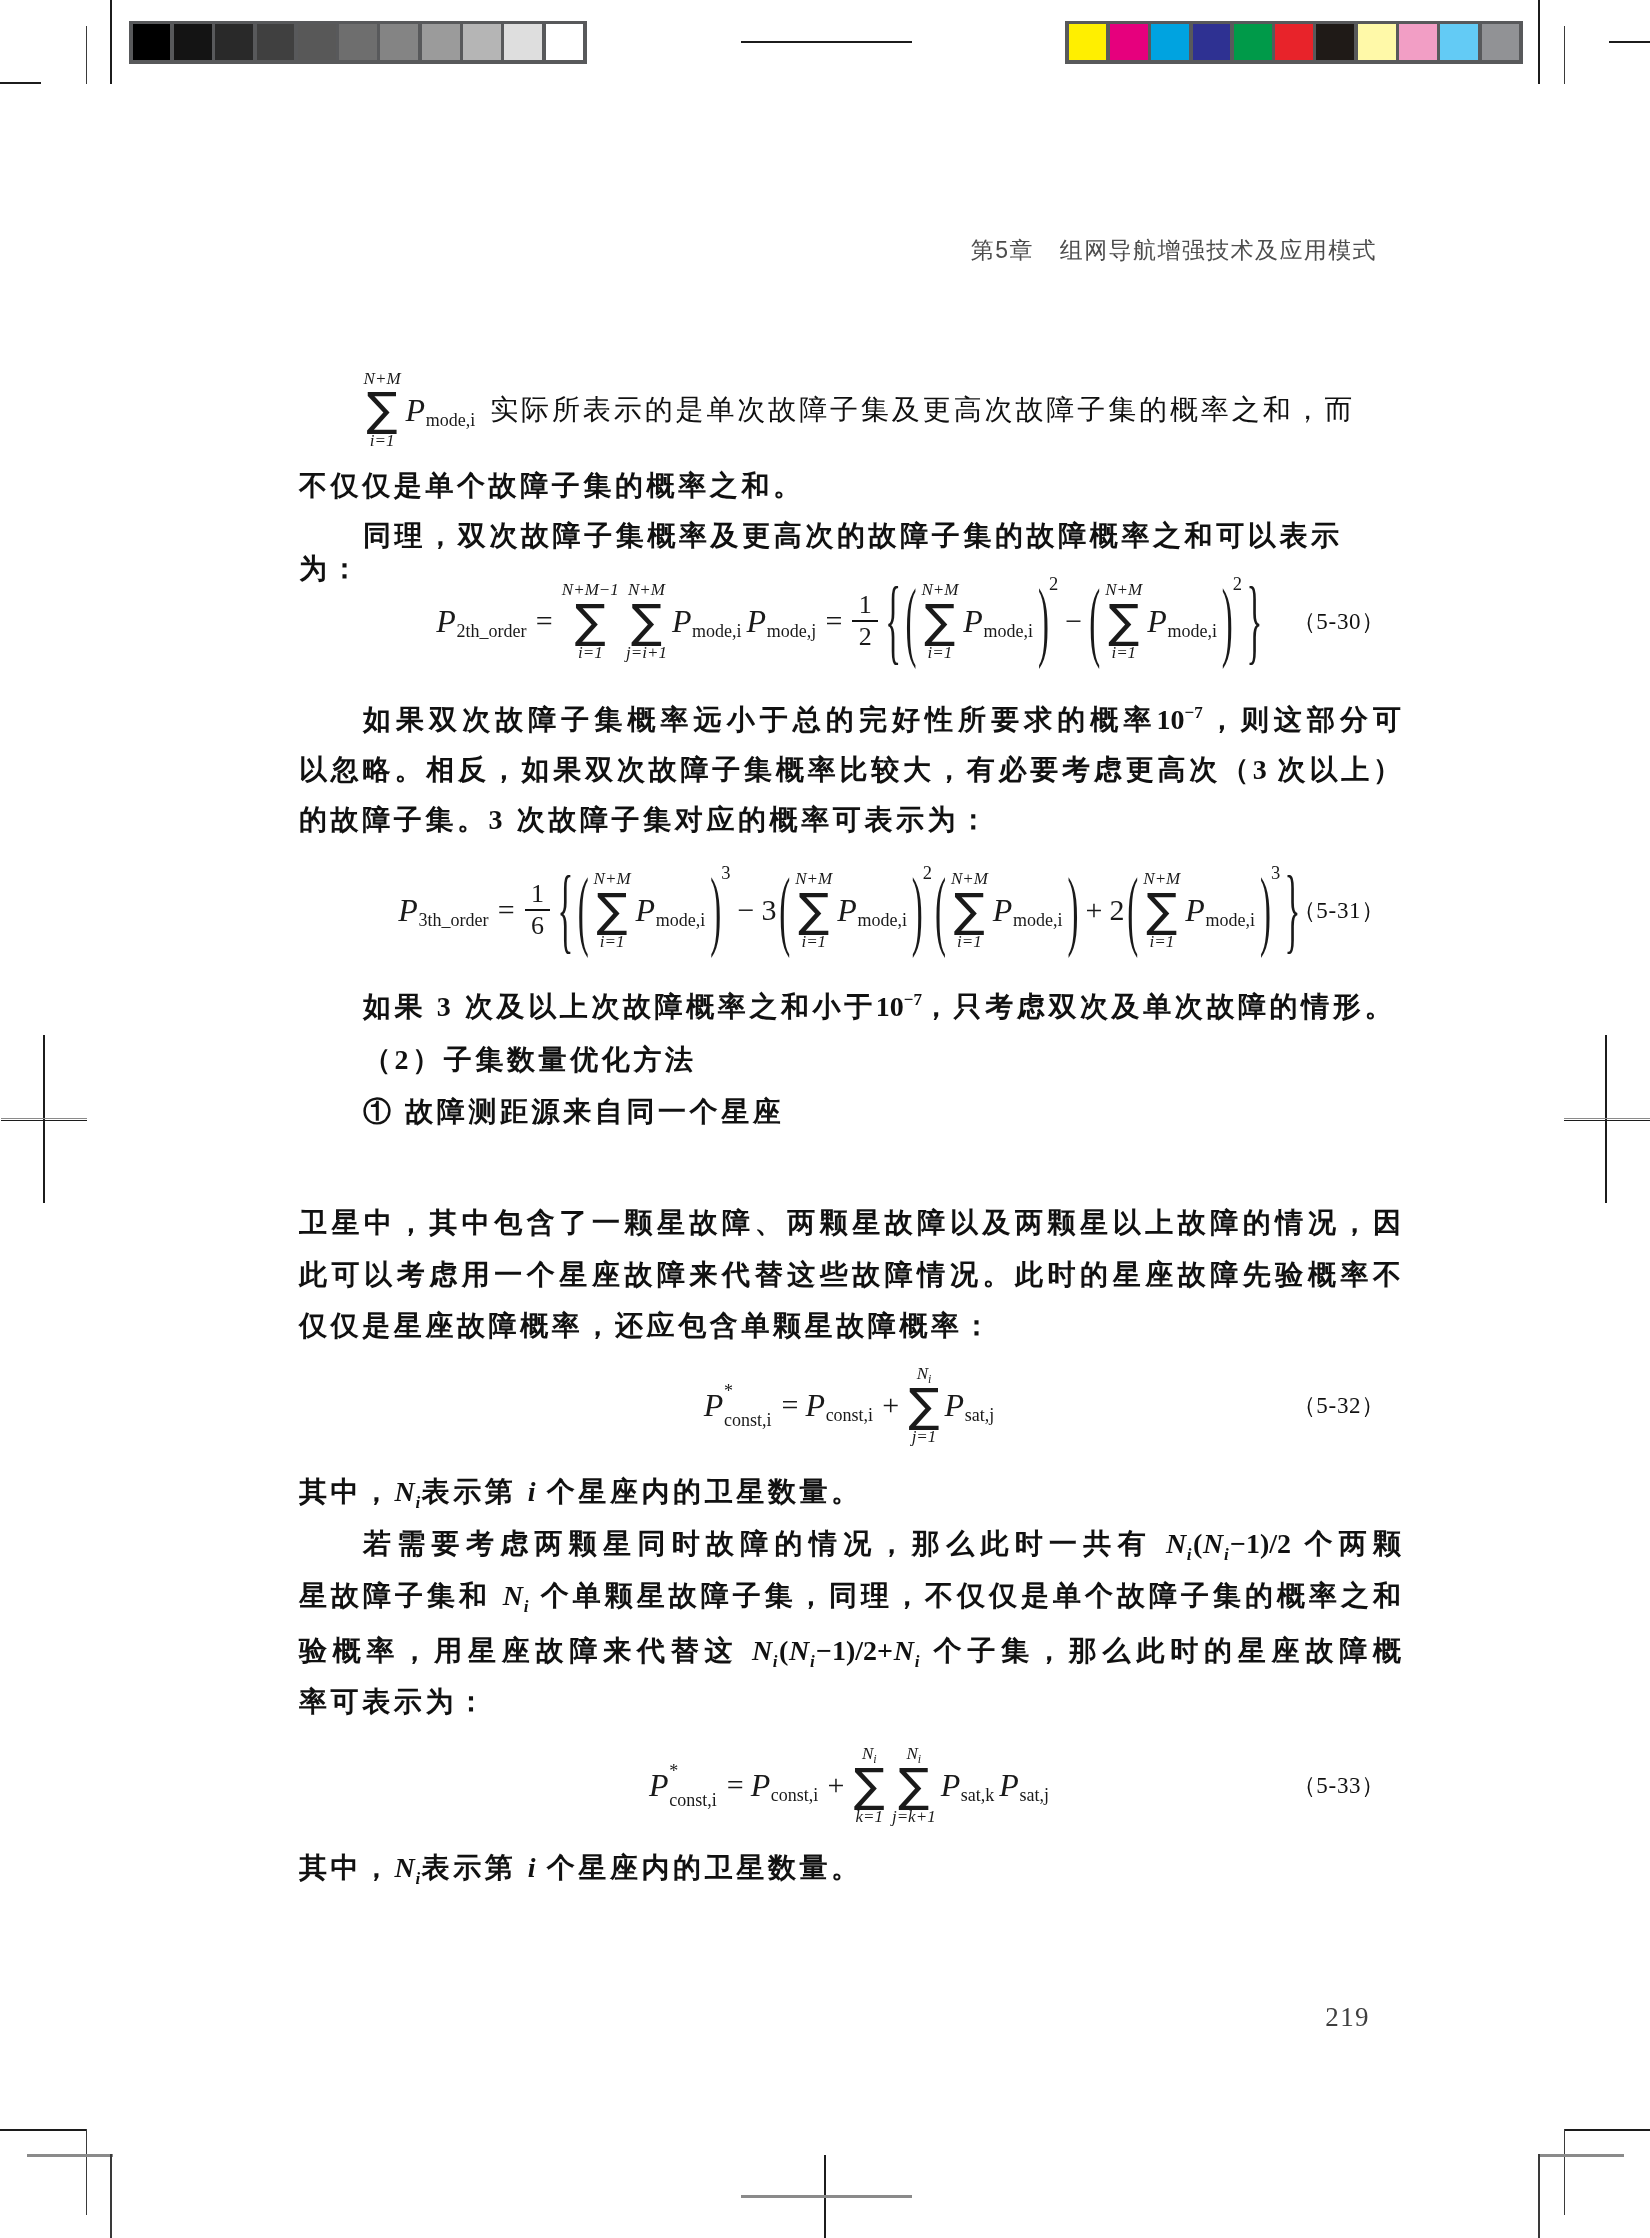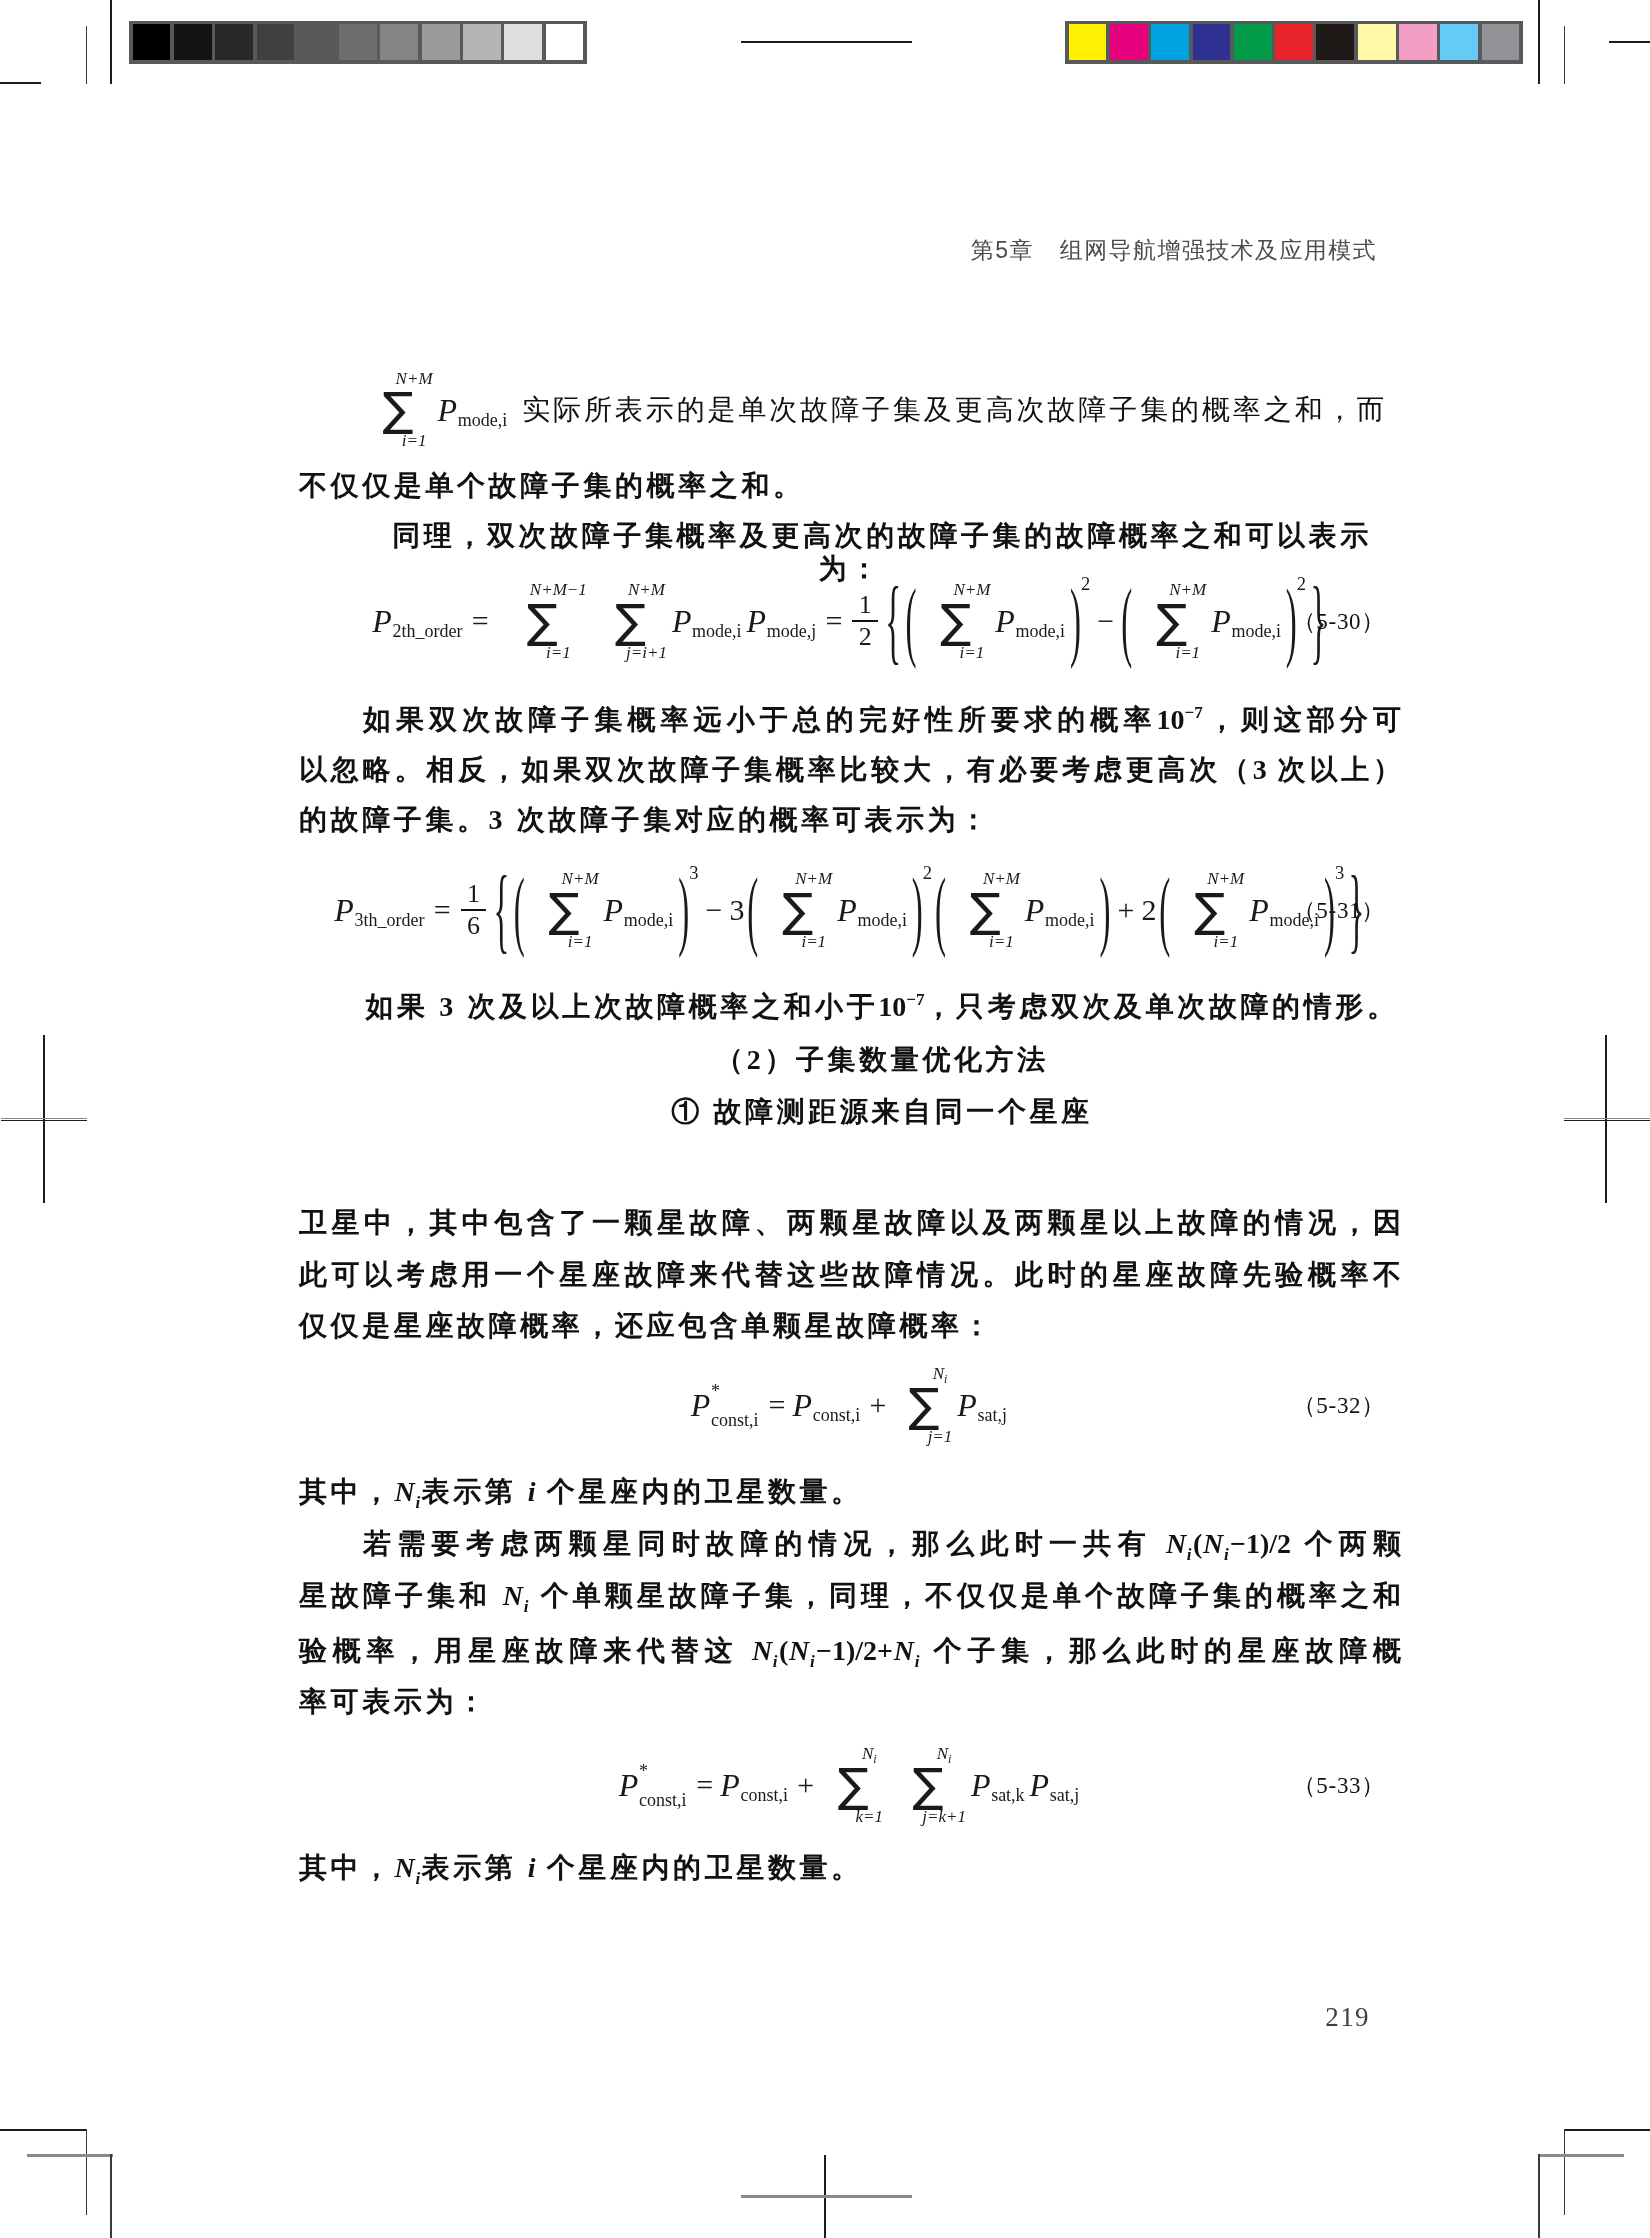--- a/index.html
+++ b/index.html
@@ -17,37 +17,37 @@
 
   
   .hdr { position:absolute; top:235px; right:274px; display:flex; gap:26px; align-items:flex-start;
          font-family:"Liberation Sans", sans-serif; font-size:23px; letter-spacing:1.4px; color:#4d4d4d; }
 
   
   .bline { position:absolute; left:299px; width:1102px; font-size:28px; line-height:33px; color:#111;
            white-space:normal;font-weight:bold; }
   .bline.j { text-align:justify; text-align-last:justify; }
   .bline.last { letter-spacing:3.6px; }
-  .ind { text-indent:64px;text-align:center; }
+  .ind { text-indent:64px; }
   .nm { letter-spacing:0; }
   .iv { font-style:italic; letter-spacing:0; padding:0 0.7px; }
   .isb { font-size:17px; font-style:italic; position:relative; top:7.1px; letter-spacing:0; margin-right:1.4px; }
   .isup { font-size:17px; position:relative; top:-10.7px; letter-spacing:0; }
 
   
   .eqrow { position:absolute; left:299px; width:1102px; display:flex; align-items:center;
            justify-content:center; }
   .eqno { position:absolute; right:16px; font-size:23px; letter-spacing:0.7px; color:#111; }
   .pv { display:inline-flex; align-items:center; margin:0 1.4px; }
   .mv { font-style:italic; font-size:32px; line-height:1; }
   .msb { font-size:18px; position:relative; top:10.7px; letter-spacing:0; margin-left:0.7px; margin-right:2.1px; }
   .op { font-size:30px; padding:0 5.7px; line-height:1; }
   .cf { font-size:30px; padding:0 1.4px; line-height:1; }
   .sum { display:inline-flex; flex-direction:column; align-items:center; line-height:1; margin:0 3.6px; }
-  .sum .lm { font-size:17px; font-style:italic; white-space:nowrap; letter-spacing:0;margin-left:32px; }
+  .sum .lm { font-size:17px; font-style:italic; white-space:nowrap; letter-spacing:0; }
   .sum .sg { font-size:46px; line-height:0.92; font-style:normal;
              font-family:"DejaVu Sans", sans-serif; padding:1.4px 0; }
   .lms { font-size:12px; font-style:italic; position:relative; top:3.6px; }
   .frac { display:inline-flex; flex-direction:column; align-items:center; margin:0 4.3px; }
   .frac .fn { font-size:26px; line-height:1.15; padding:0 6.4px; border-bottom:2.1px solid #111; }
   .frac .fd { font-size:26px; line-height:1.15; padding:0 6.4px; }
   .bp  { display:inline-block; font-size:33px; line-height:1; transform:scaleY(2.7); margin:0 1.4px; }
   .bbr { display:inline-block; font-size:33px; line-height:1; transform:scaleY(2.9); margin:0 2.9px; }
   .psup { font-size:18.5px; position:relative; top:-37px; left:-1.4px; letter-spacing:0; }
   .ss { display:inline-flex; flex-direction:column; justify-content:space-between; height:47px;

